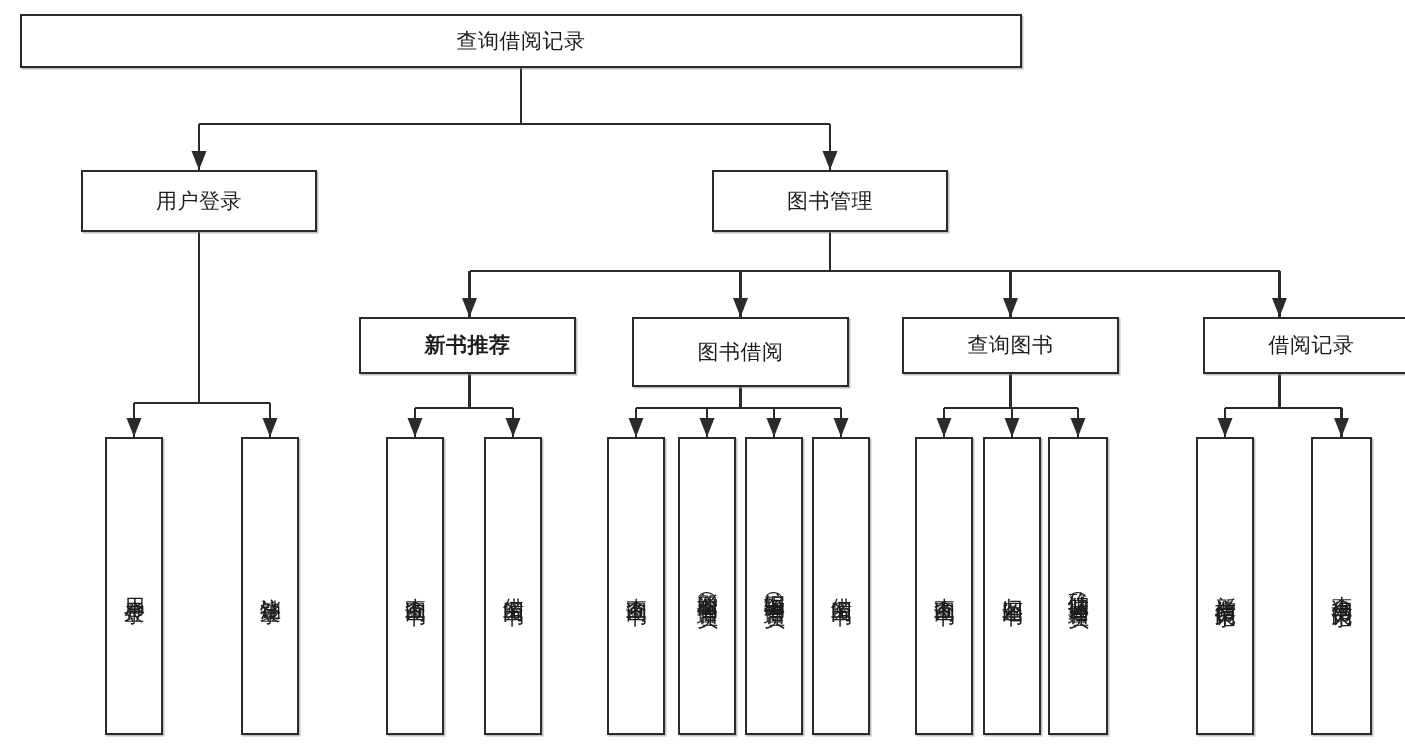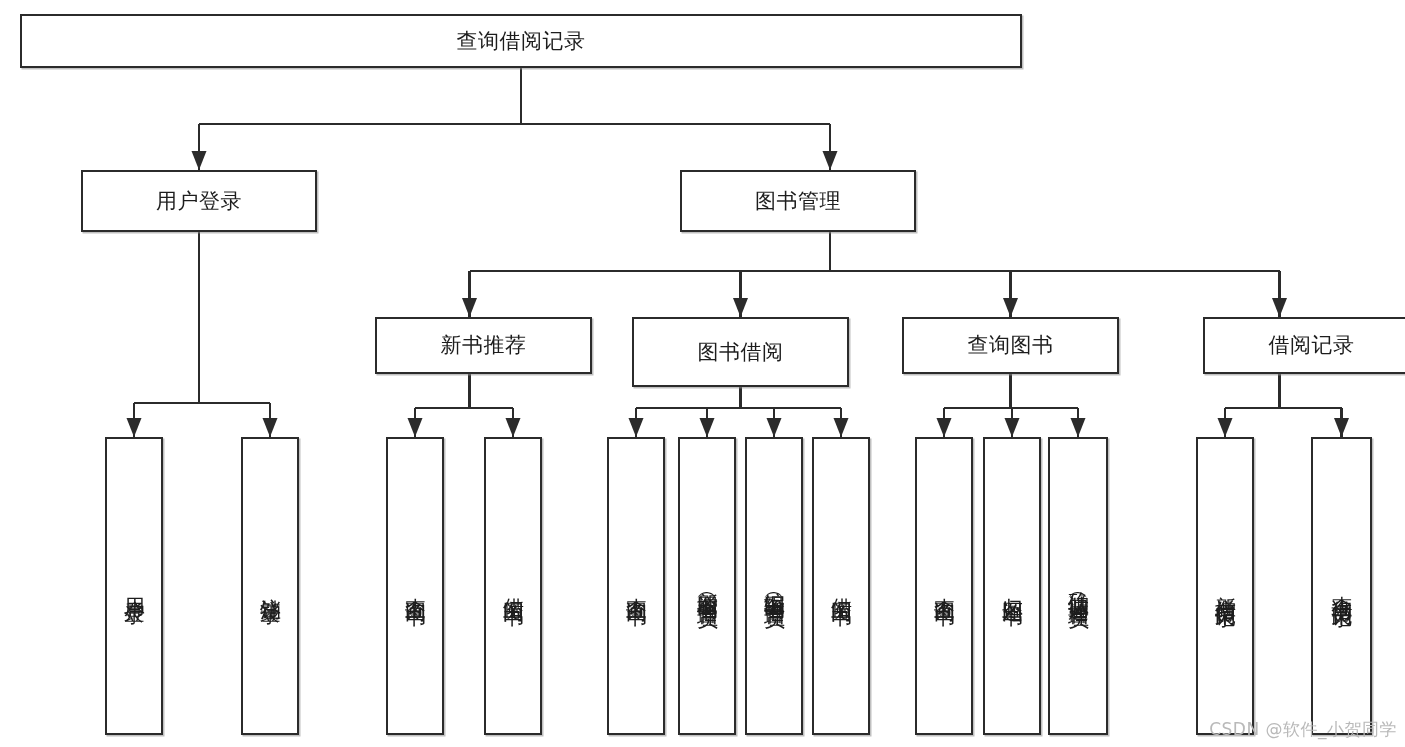--- a/index.html
+++ b/index.html
@@ -121,24 +121,24 @@
       <line x1="1341.5" y1="408" x2="1341.5" y2="437" stroke="#2b2b2b" stroke-width="2.6" shape-rendering="crispEdges"></line>
       <path d="M 1334 418 L 1349 418 L 1341.5 437 Z" fill="#2b2b2b"></path>
     </svg>
   <div id="nodes">
       <div class="node horiz root" style="left: 20px; top: 14px; width: 1002px; height: 54px;">
         <span class="label">查询借阅记录</span>
       </div>
       <div class="node horiz" style="left: 81px; top: 170px; width: 236px; height: 62px;">
         <span class="label">用户登录</span>
       </div>
-      <div class="node horiz" style="left: 680px; top: 170px; width: 236px; height: 62px;">
+      <div class="node horiz" style="left: 712px; top: 170px; width: 236px; height: 62px;">
         <span class="label">图书管理</span>
       </div>
-      <div class="node horiz" style="left: 375px; top: 317px; width: 217px; height: 57px;">
+      <div class="node horiz" style="left: 359px; top: 317px; width: 217px; height: 57px; font-weight: bold;">
         <span class="label">新书推荐</span>
       </div>
       <div class="node horiz" style="left: 632px; top: 317px; width: 217px; height: 70px;">
         <span class="label">图书借阅</span>
       </div>
       <div class="node horiz" style="left: 902px; top: 317px; width: 217px; height: 57px;">
         <span class="label">查询图书</span>
       </div>
       <div class="node horiz" style="left: 1203px; top: 317px; width: 217px; height: 57px;">
         <span class="label">借阅记录</span>
@@ -176,14 +176,13 @@
       <div class="node vert" style="left: 1048px; top: 437px; width: 60px; height: 298px;">
         <span class="label">确认归还（管理员）</span>
       </div>
       <div class="node vert" style="left: 1196px; top: 437px; width: 58px; height: 298px;">
         <span class="label">新增借阅记录</span>
       </div>
       <div class="node vert" style="left: 1311px; top: 437px; width: 61px; height: 298px;">
         <span class="label">查询借阅记录</span>
       </div>
     </div>
-  <div id="watermark">CSDN @软件_小贺同学</div>
 </div>
 
 </body></html>

